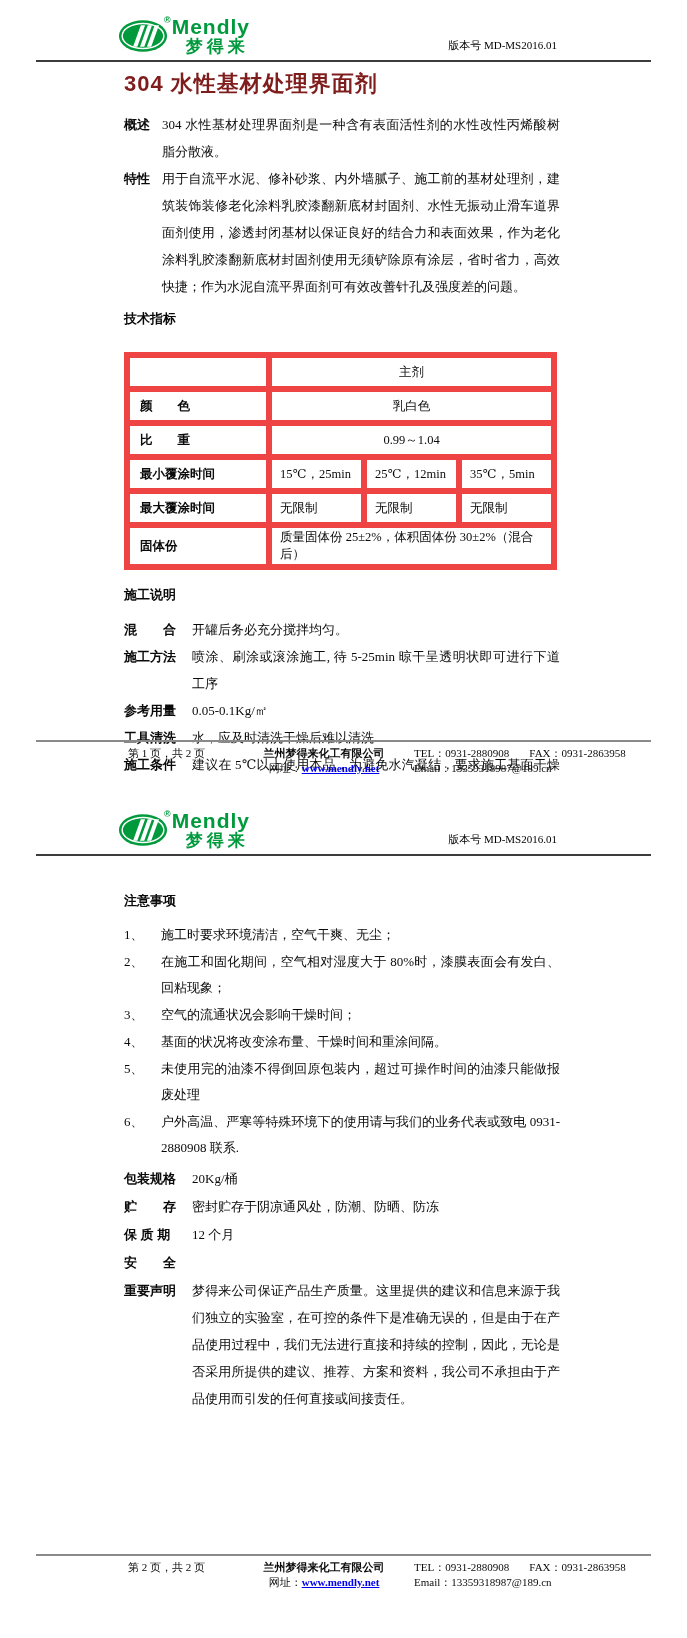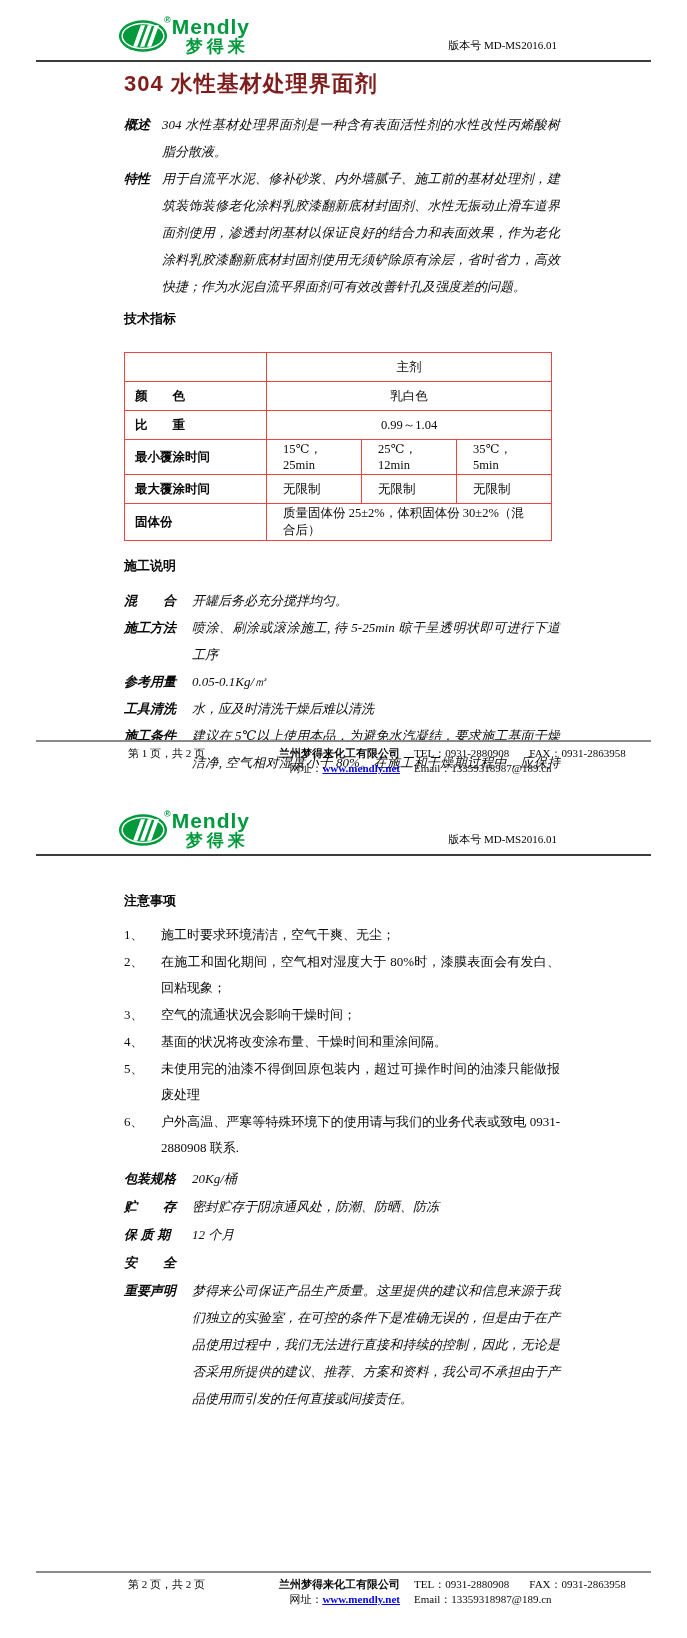--- a/index.html
+++ b/index.html
@@ -27,33 +27,33 @@
             margin:1px 0 0 14px; }
   .version{ font-size:11px; color:#000; white-space:nowrap; padding-bottom:2px;text-align:center; }
 
   .rule{ border-top:2px solid #3c3c3c; margin:3px 36px 0 36px; }
 
   
   .content{ margin:0 127px 0 124px; }
   .doc-title{ font-family:"Liberation Sans",sans-serif; font-weight:bold;
               font-size:22px; margin:7px 0 12px 0; color:#7f1d1d; letter-spacing:1px; }
 
-  .def{ display:flex; line-height:27px;font-style:italic; }
+  .def{ display:flex; line-height:27px; }
   .def .lbl{ font-family:"Liberation Sans",sans-serif; font-weight:bold;
              flex:0 0 38px; white-space:nowrap; }
   .def .txt{ flex:1; text-align:justify; }
   .def.wide .lbl{ flex:0 0 68px; }
 
   .sec-heading{ font-family:"Liberation Sans",sans-serif; font-weight:bold;
                 font-size:13px; margin:10px 0 0 0; }
 
   
   table.spec{ border-collapse:collapse; margin-top:24px; table-layout:fixed;
               width:428px; font-size:12.5px; }
-  table.spec td{ border:1px solid #ef4444; height:26px; padding:1px 16px;
+  table.spec td{ border:6px solid #ef4444; height:26px; padding:1px 8px;
                  vertical-align:middle; }
   table.spec td.lblcell{ font-family:"Liberation Sans",sans-serif; font-weight:bold;
                          padding-left:10px; }
   table.spec td.center{ text-align:center; }
   col.c1{ width:142px; } col.c2,col.c3,col.c4{ width:95px; }
 
   .construction{ margin-top:16px; }
   .construction .sec-heading{ margin-bottom:12px; }
   .c-item{ margin-bottom:0; }
 
@@ -61,25 +61,25 @@
   .notes-heading{ margin:36px 0 12px 0; }
   .notice{ display:flex; line-height:26px; margin-bottom:1px; }
   .notice .num{ flex:0 0 37px; }
   .notice .ntxt{ flex:1; text-align:justify; }
 
   .attrs{ margin-top:4px; }
   .attrs .def{ margin-top:1px; }
 
   
   .footer{ position:absolute; left:36px; right:36px; bottom:6px; }
-  .page-2 .footer{ bottom:31px; }
+  .page-2 .footer{ bottom:48px; }
   .f-rule{ border-top:2px solid #8a8a8a; margin-bottom:4px; }
   .f-cols{ display:flex; font-size:11px; line-height:15px; }
   .f-col1{ flex:0 0 212px; padding-left:92px; box-sizing:border-box; }
-  .f-col2{ flex:0 0 152px; text-align:right;font-family:Liberation Serif, serif; }
+  .f-col2{ flex:0 0 152px; text-align:center;font-family:Liberation Serif, serif; }
   .f-company{ font-weight:bold; }
   .f-col3{ flex:1; padding-left:14px; }
   .f-fax{ margin-left:20px; }
   a.weblink{ color:var(--link); text-decoration:underline; font-weight:bold; }
 </style>
 </head>
 <body>
 
 <div class="page page-1">
   <div class="hdr">

